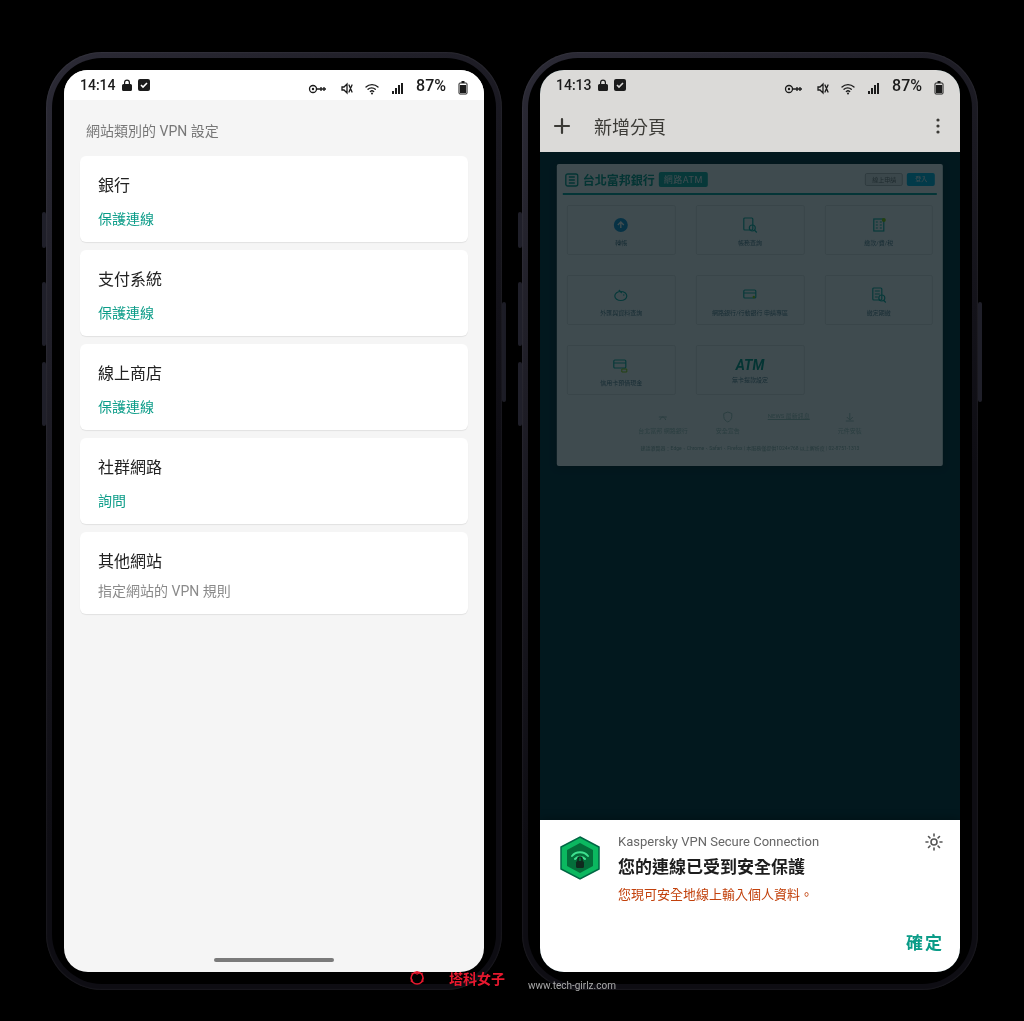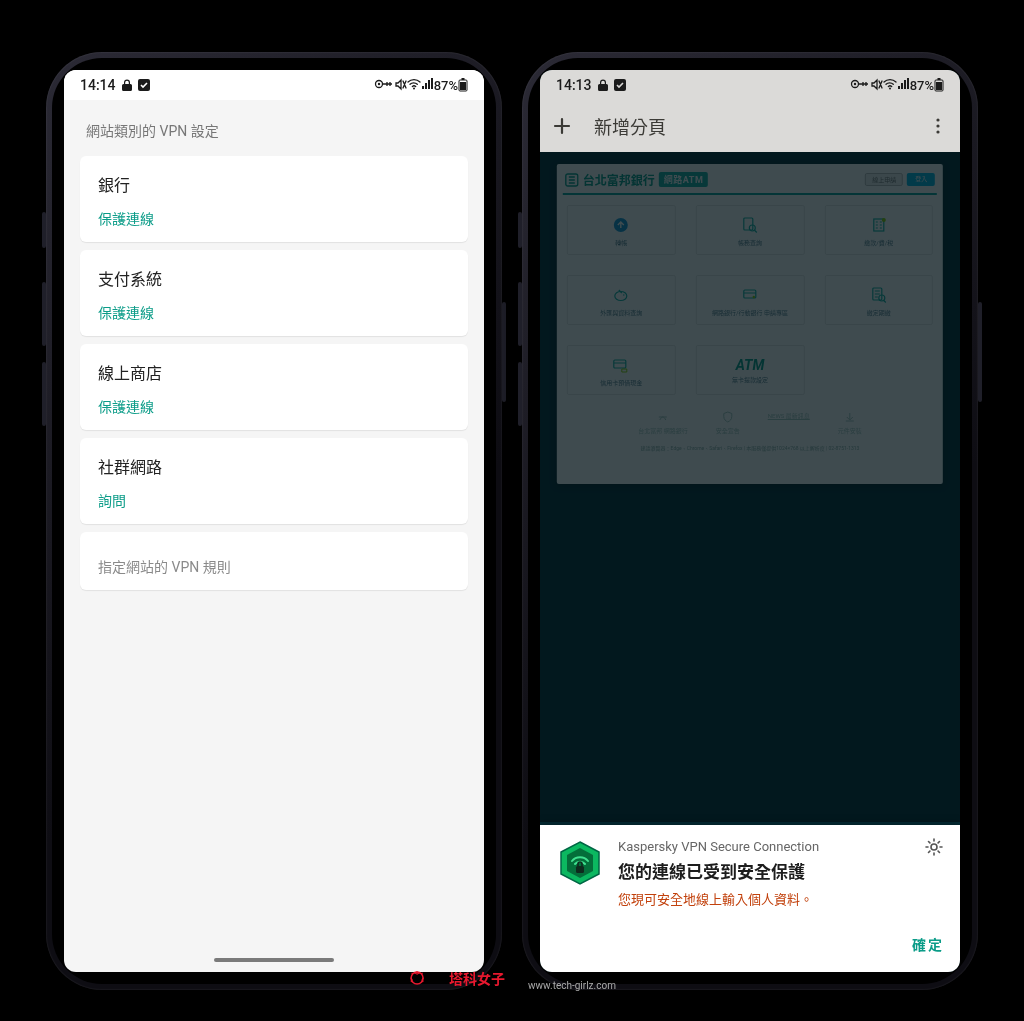--- a/index.html
+++ b/index.html
@@ -30,21 +30,21 @@
     width: 100%;
     height: 100%;
     background: #000;
     border-radius: 50px;
     padding: 12px;
     position: relative;
   }
   .screen {
     width: 100%;
     height: 100%;
-    border-radius: 12px;
+    border-radius: 24px;
     overflow: hidden;
     position: relative;
     background: #f5f5f5;
   }
   
   .side-l1, .side-l2, .side-l3, .side-r1 {
     position: absolute;
     background: #1f1f29;
     border-radius: 3px;
   }
@@ -58,21 +58,21 @@
     display: flex;
     justify-content: space-between;
     align-items: center;
     padding: 0 16px;
     font-size: 14px;
     background: #fff;
     color: #1b1b1b;
     font-weight: 500;
   }
   .statusbar .sb-left { display:flex; align-items:center; gap:6px; }
-  .statusbar .sb-right { display:flex; align-items:flex-start; gap:0; font-size:13px; }
+  .statusbar .sb-right { display:flex; align-items:flex-end; gap:12px; font-size:16px; }
   .statusbar svg { display:block; }
   
   .appbar {
     height: 52px;
     background: #fff;
     display: flex;
     align-items: center;
     padding: 0 12px;
     position: relative;
   }
@@ -165,30 +165,30 @@
     background:rgba(2,18,24,.76);
     z-index:5;
   }
   .bankpage {
     position:absolute;
     top:12px; left:50%;
     transform:translateX(-50%);
     width:92%;
     background:#fff;
     border-radius:2px;
-    padding:4px 6px 28px;
+    padding:4px 6px 10px;
     box-shadow:0 2px 6px rgba(0,0,0,.3);
   }
   .bankheader {
     display:flex; align-items:center; justify-content:space-between;
     border-bottom:2px solid #0aa59a;
     padding:3px 2px 5px;
   }
   .bankheader .logo { display:flex; align-items:center; gap:4px; font-size:12px; font-weight:700; color:#0a9d8a; }
-  .bankheader .tag { font-weight:700; font-size:9px; color:#fff; background:#16b0a4; padding:1px 5px; border-radius:2px; letter-spacing:.5px;text-align:center;}
+  .bankheader .tag { font-weight:400; font-size:9px; color:#fff; background:#16b0a4; padding:1px 5px; border-radius:2px; letter-spacing:.5px;text-align:center;}
   .btns { display:flex; gap:4px; }
   .btns .b1 { font-size:6px; background:#eee; color:#777; border:1px solid #bbb; padding:1px 6px; border-radius:2px; }
   .btns .b2 { font-size:6px; background:#00b6e6; color:#fff; padding:1px 8px; border-radius:2px; }
   .grid {
     display:grid;
     grid-template-columns:repeat(3,1fr);
     gap:20px;
     padding:10px 4px 4px;
   }
   .tile {
@@ -241,21 +241,21 @@
   .toast-title-small { font-size:13px; color:#666; }
   .toast-title { font-size:17px; font-weight:600; color:#1d1d1d; margin-top:4px; }
   .toast-sub { font-size:13px; color:#c2410c; margin-top:6px; }
   .toast-gear {
     position:absolute; right:0; top:-2px;
     color:#555; cursor:pointer;
   }
   .toast-confirm {
     text-align:right;
     color:#0b9c88;
-    font-size:14px;
+    font-size:17px;
     font-weight:600;
     letter-spacing:2px;
     margin-top:26px;
     cursor:pointer;
   }
   .watermark {
     position:absolute;
     bottom:30px;
     left:50%;
     transform:translateX(-50%);
@@ -331,20 +331,21 @@
           </div>
           <div class="card">
             <div class="c-title">線上商店</div>
             <div class="c-sub">保護連線</div>
           </div>
           <div class="card">
             <div class="c-title">社群網路</div>
             <div class="c-sub">詢問</div>
           </div>
           <div class="card">
+            <div class="c-title">其他網站</div>
             <div class="c-muted">指定網站的 VPN 規則</div>
           </div>
         </div>
 
         <div class="home-indicator"></div>
       </div>
     </div>
   </div>
 
   <div class="phone">

